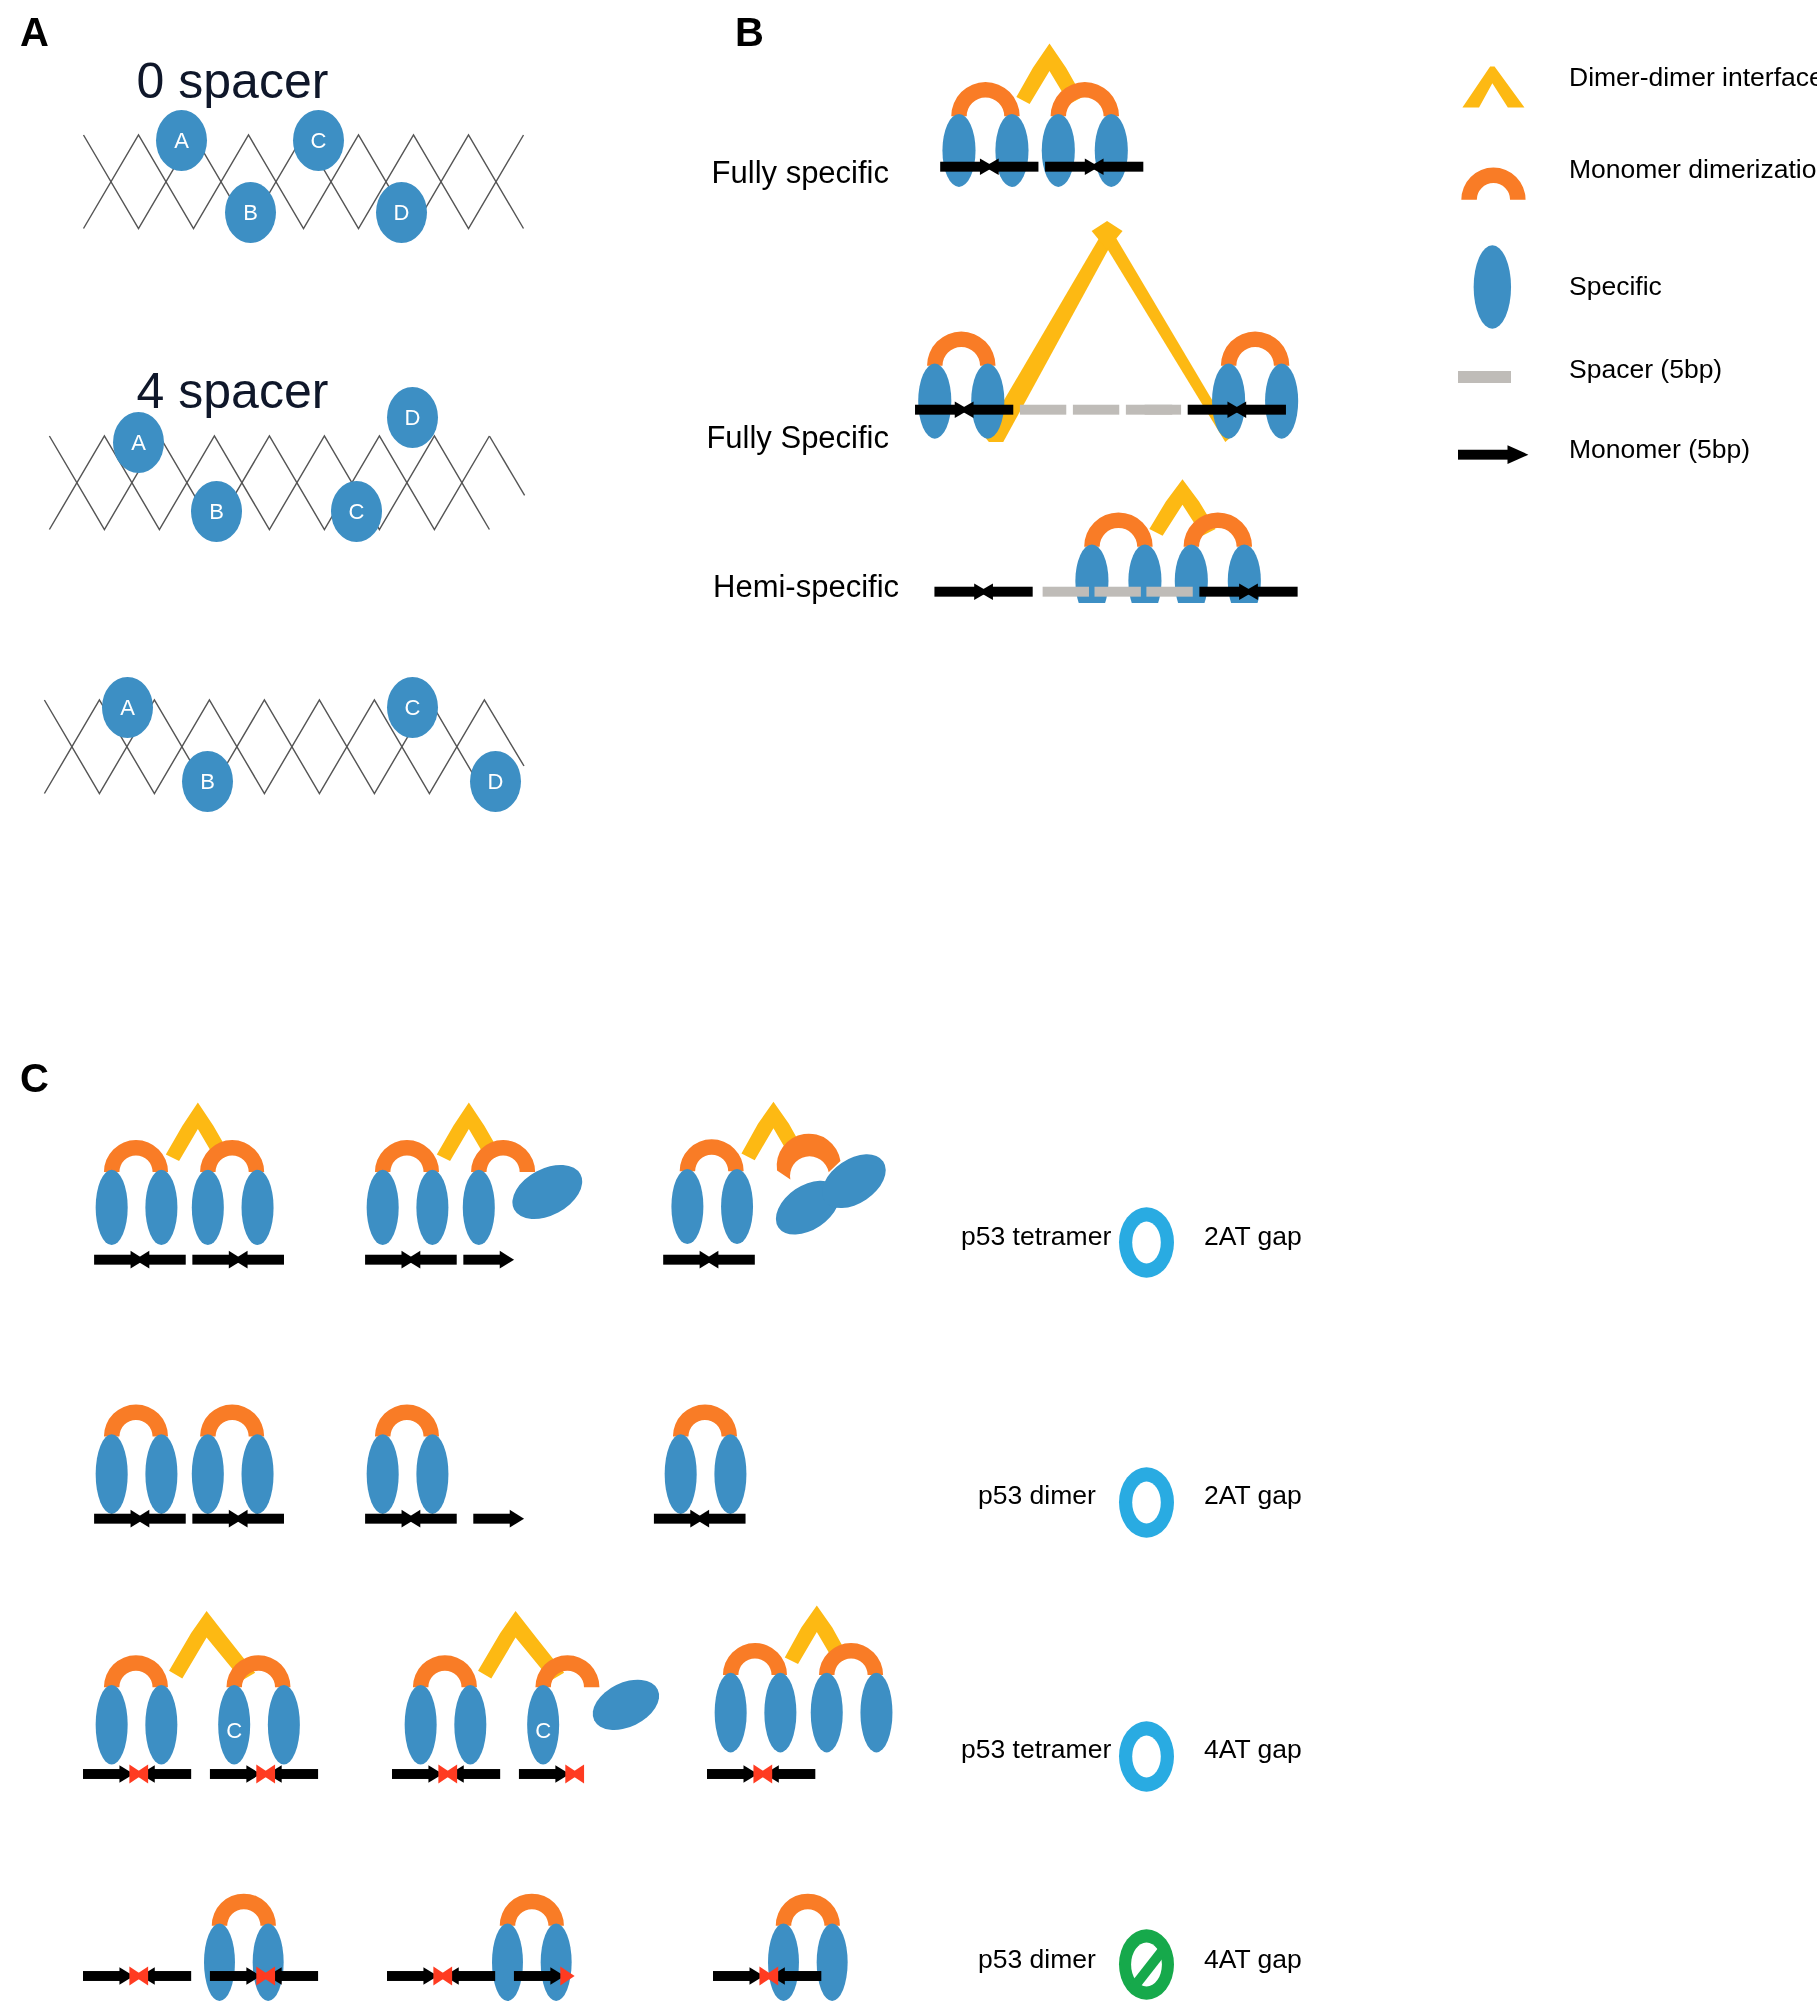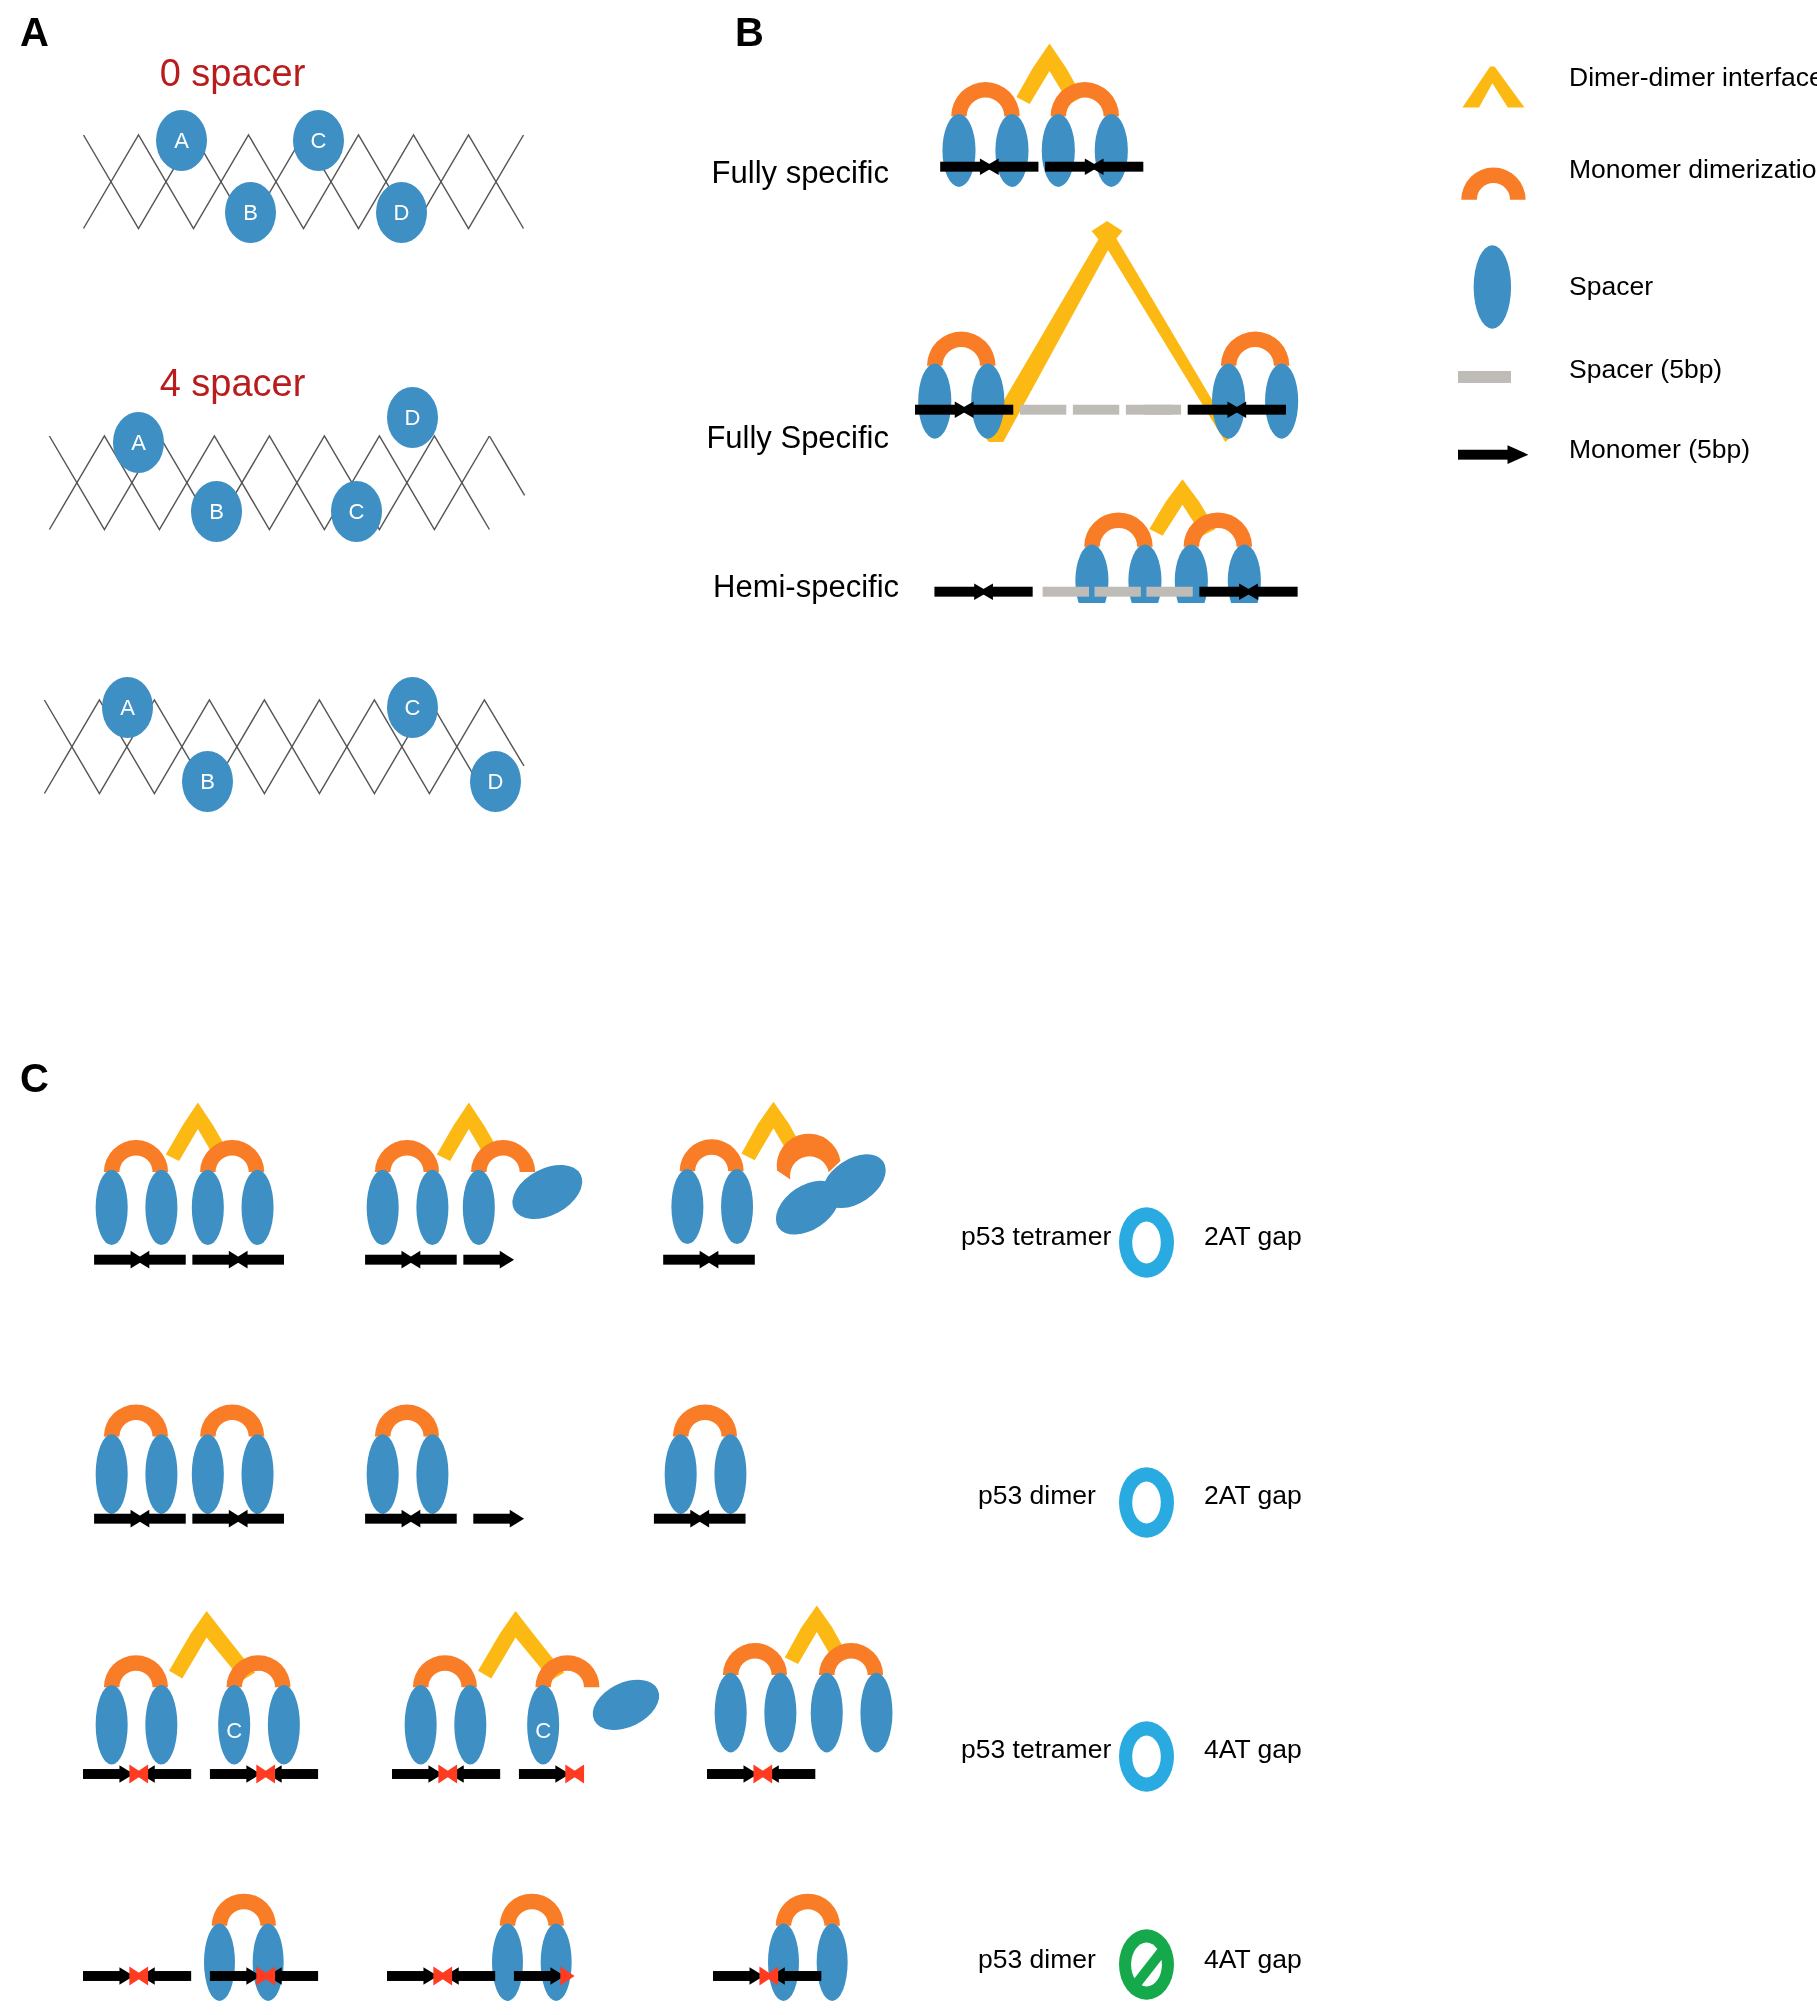--- a/index.html
+++ b/index.html
@@ -1,19 +1,19 @@
 <!DOCTYPE html>
 <html style="font-size:8.8px"><head>
 <meta charset="utf-8">
 <style>
   html,body{margin:0;padding:0;background:#fff;}
   body{font-family:"Liberation Sans", sans-serif;color:#111;}
   #fig{position:relative;width:1817px;height:2015px;background:#fff;overflow:hidden;}
   .panel-letter{position:absolute;font-size:40px;font-weight:bold;color:#000;line-height:1;}
-  .zig-title{position:absolute;font-size:38px;color:#b91c1c;text-align:center;width:387px;}
+  .zig-title{position:absolute;font-size:50px;color:#0f172a;text-align:center;width:387px;}
   .node{position:absolute;border-radius:50%;background:#3d8fc4;color:#fff;
         display:flex;align-items:center;justify-content:center;font-size:22px;}
   .svgwrap{position:absolute;}
   .rowlabel{position:absolute;font-size:31px;color:#000;white-space:nowrap;text-align:right;}
   .legtext{position:absolute;font-size:26.5px;color:#000;white-space:nowrap;}
   .clabel{position:absolute;font-size:26.5px;color:#000;white-space:nowrap;}
   .legline{position:absolute;background:#bfbcb8;height:12px;}
 </style>
 </head>
 <body>
@@ -149,21 +149,21 @@
   <div class="legtext" style="left:1569px;top:62px;">Dimer-dimer interface</div>
 
   <svg class="svgwrap" style="left:1458px;top:152px;" width="72" height="50" viewBox="0 0 130 90">
     <path d="M6 86 A58 58 0 0 1 122 86 L94 86 A30 30 0 0 0 34 86 Z" fill="#F97C26"></path>
   </svg>
   <div class="legtext" style="left:1569px;top:154px;">Monomer dimerization</div>
 
   <svg class="svgwrap" style="left:1458px;top:243px;" width="72" height="88" viewBox="0 0 130 160">
     <ellipse cx="62" cy="80" rx="34" ry="76" fill="#3d8fc4"></ellipse>
   </svg>
-  <div class="legtext" style="left:1569px;top:271px;">Spacer</div>
+  <div class="legtext" style="left:1569px;top:271px;">Specific</div>
 
   <div class="legline" style="left:1458px;top:371px;width:53px;"></div>
   <div class="legtext" style="left:1569px;top:354px;">Spacer (5bp)</div>
 
   <svg class="svgwrap" style="left:1458px;top:442px;" width="77" height="25.4" viewBox="0 0 140 46">
     <rect x="0" y="14" width="94" height="18" fill="#000"></rect>
     <path d="M90 6 L128 23 L90 40 Z" fill="#000"></path>
   </svg>
   <div class="legtext" style="left:1569px;top:434px;">Monomer (5bp)</div>
 

